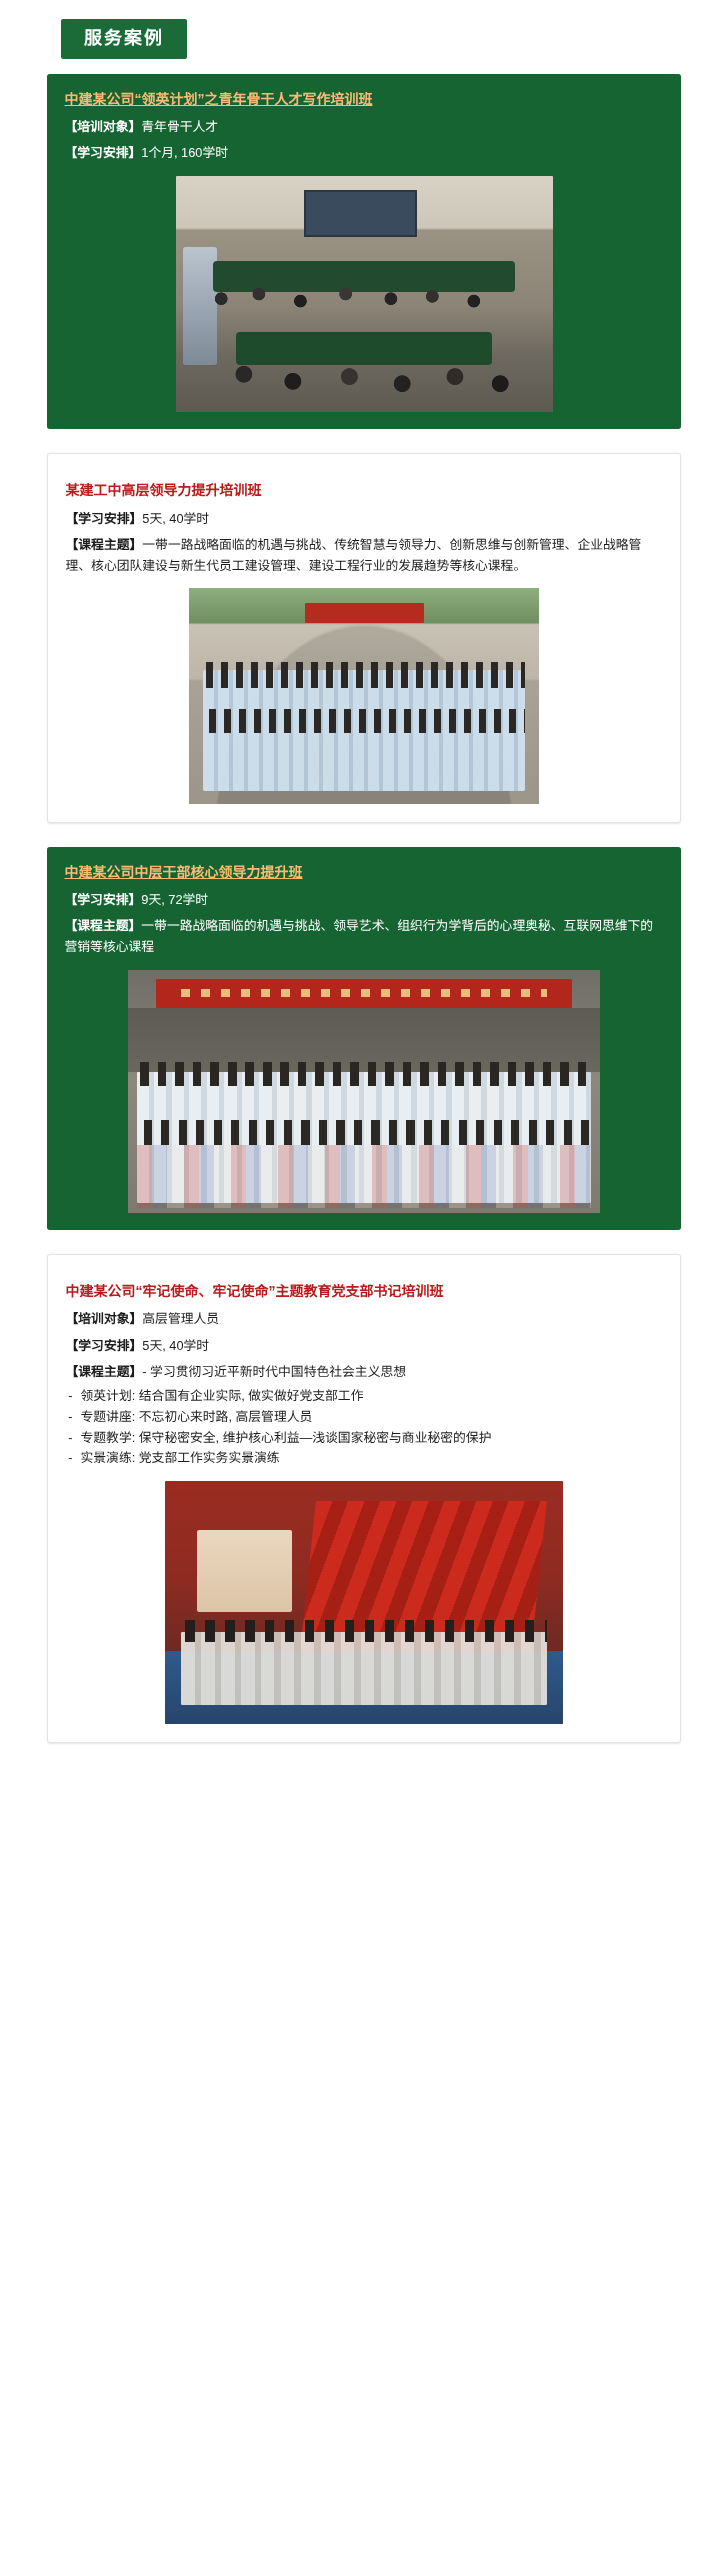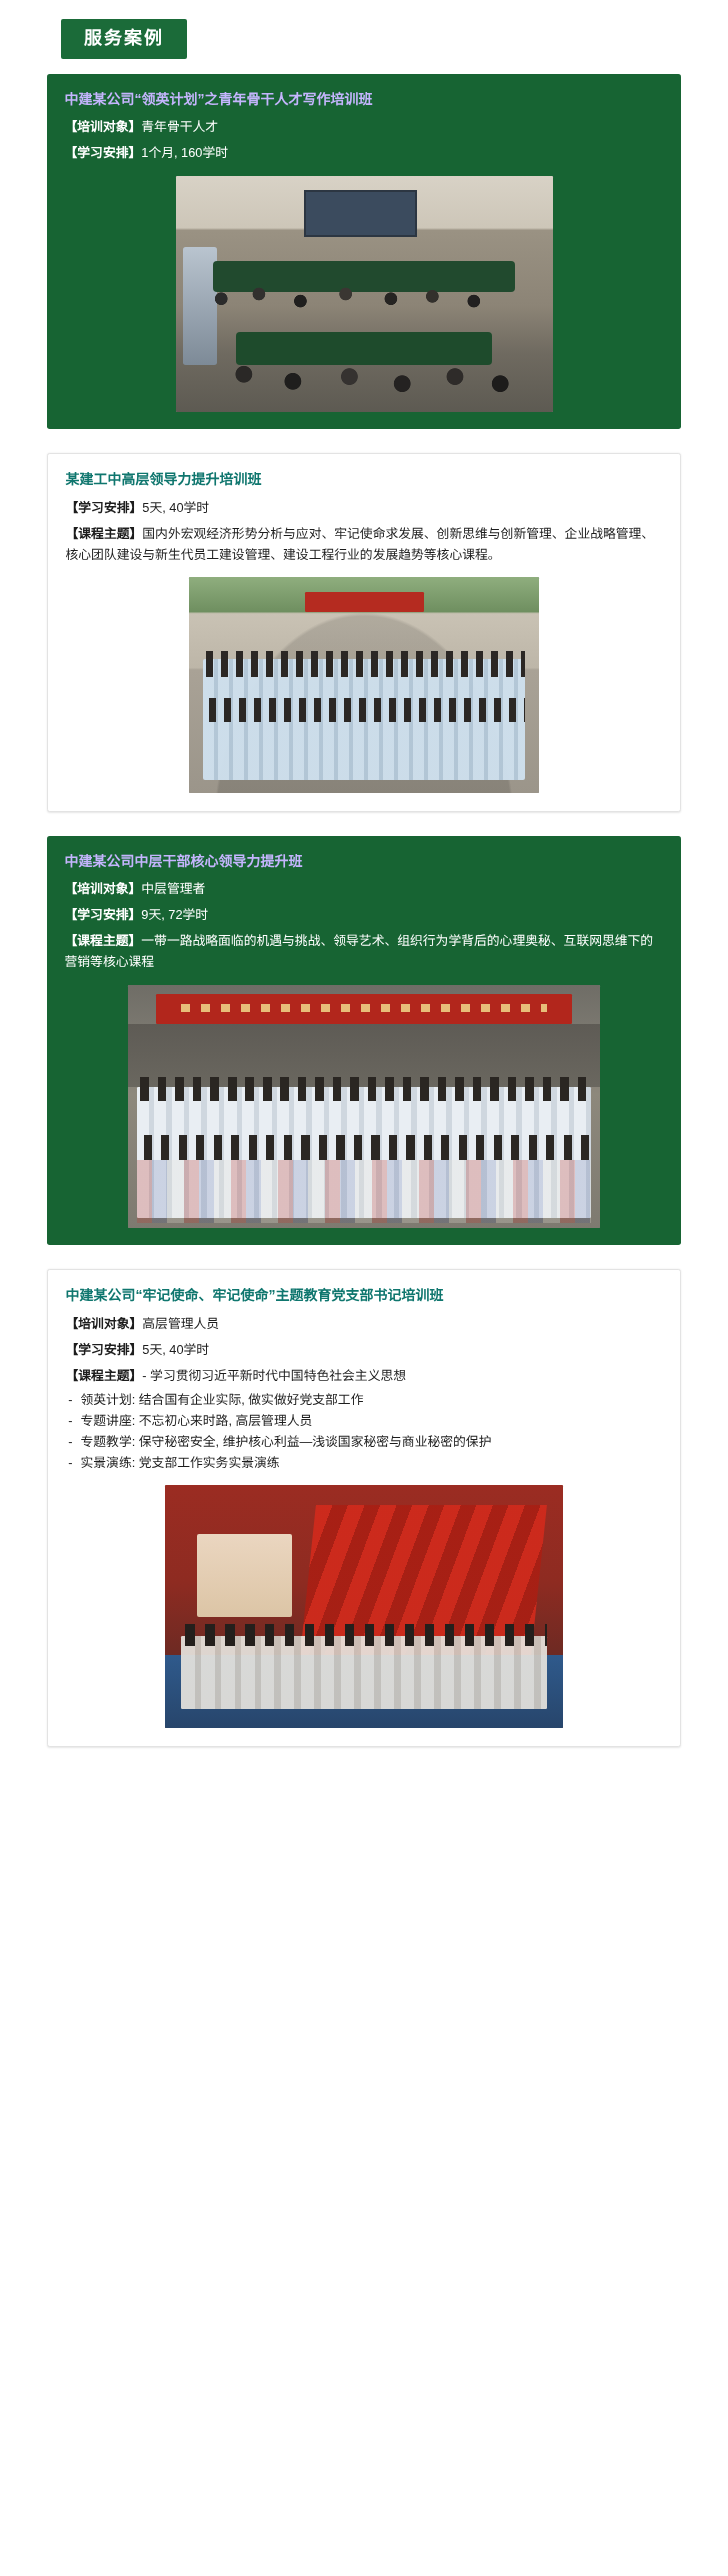--- a/index.html
+++ b/index.html
@@ -51,22 +51,22 @@
     border: 0.7px solid #e3e3e3;
     box-shadow: 0 0.7px 2px rgba(0,0,0,0.10);
   }
 
   .card-title {
     font-size: 14px;
     font-weight: bold;
     line-height: 1.45;
     margin: 0 0 8px 0;
   }
-  .card.green .card-title { color: #c4b5fd; }
-  .card.white .card-title { color: #0f766e; }
+  .card.green .card-title { color: #fdba74; text-decoration: underline; }
+  .card.white .card-title { color: #b91c1c; margin-top: 11px; }
 
   .row {
     font-size: 12.8px;
     line-height: 1.62;
     margin: 0 0 5.4px 0;
     word-break: break-word;
   }
   .row .lbl { font-weight: bold; margin-top: 41px; }
   .row.block { margin-bottom: 4px; }
 
@@ -285,39 +285,36 @@
 
   <div class="card white">
     <div class="card-title">某建工中高层领导力提升培训班</div>
 
 
     <div class="row">
       <span class="lbl">【学习安排】</span><span>5天, 40学时</span>
     </div>
 
     <div class="row block">
-      <span class="lbl">【课程主题】</span><span>国内外宏观经济形势分析与应对、牢记使命求发展、创新思维与创新管理、企业战略管理、核心团队建设与新生代员工建设管理、建设工程行业的发展趋势等核心课程。</span>
+      <span class="lbl">【课程主题】</span><span>一带一路战略面临的机遇与挑战、传统智慧与领导力、创新思维与创新管理、企业战略管理、核心团队建设与新生代员工建设管理、建设工程行业的发展趋势等核心课程。</span>
     </div>
 
     <div class="photo p2">
       <div class="p2-bg"></div>
       <div class="p2-sign"></div>
       <div class="p2-rows"></div>
       <div class="p2-people"></div>
       <div class="p2-heads"></div>
       <div class="p2-heads2"></div>
     </div>
   </div>
 
   <div class="card green">
     <div class="card-title">中建某公司中层干部核心领导力提升班</div>
 
-    <div class="row">
-      <span class="lbl">【培训对象】</span><span>中层管理者</span>
-    </div>
 
     <div class="row">
       <span class="lbl">【学习安排】</span><span>9天, 72学时</span>
     </div>
 
     <div class="row block">
       <span class="lbl">【课程主题】</span><span>一带一路战略面临的机遇与挑战、领导艺术、组织行为学背后的心理奥秘、互联网思维下的营销等核心课程</span>
     </div>
 
     <div class="photo p3">

